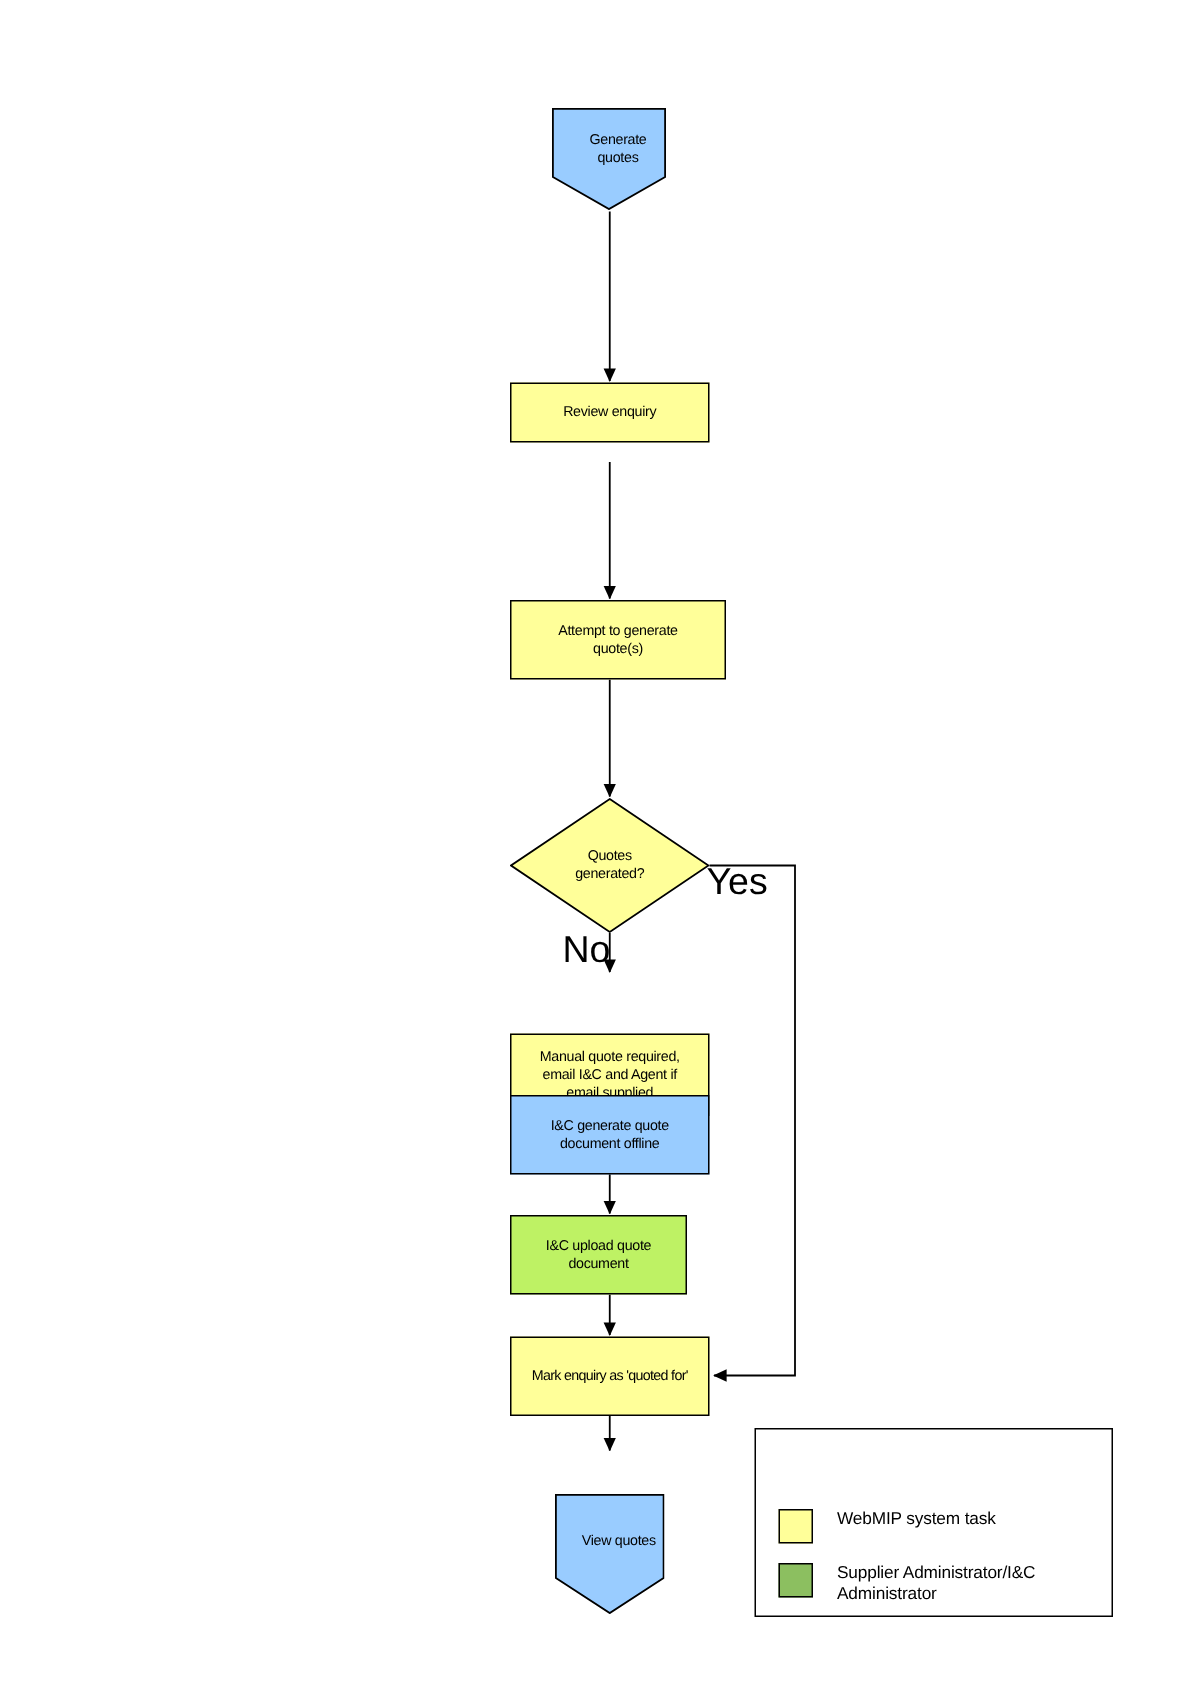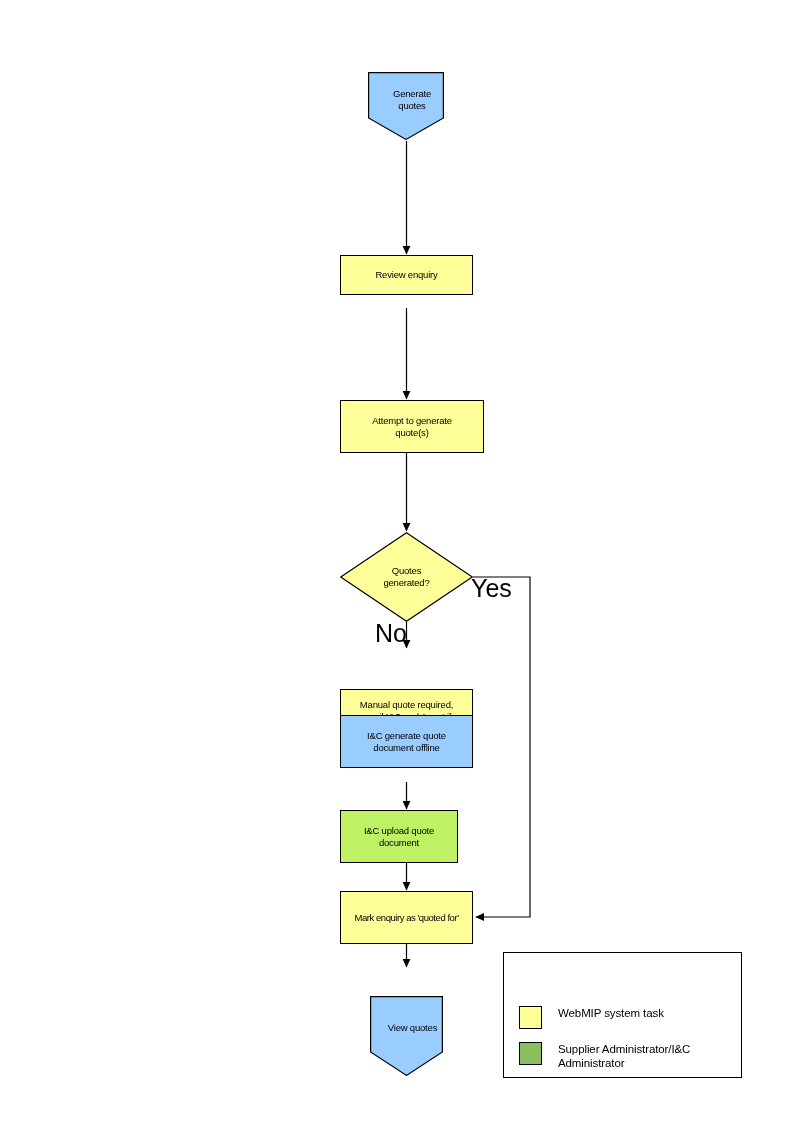--- a/index.html
+++ b/index.html
@@ -198,21 +198,21 @@
 <div class="edge-label" style="left:375px; top:623px;">
   <span>No</span>
 </div>
 
 <div class="node node-box" style="left:340px; top:649px; width:133px; height:55px; background:#FFFF99;margin-top:40px;">
   <span class="node-text">Manual quote required,
 email I&amp;C and Agent if
 email supplied</span>
 </div>
 
-<div class="node node-box" style="left:340px; top:715px; width:133px; height:53px; background:#99CCFF;justify-content:center;">
+<div class="node node-box" style="left:340px; top:730px; width:133px; height:53px; background:#99CCFF;justify-content:center;">
   <span class="node-text">I&amp;C generate quote
 document offline</span>
 </div>
 
 <div class="node node-box" style="left:340px; top:810px; width:118px; height:53px; background:#bef264;">
   <span class="node-text">I&amp;C upload quote
 document</span>
 </div>
 
 <div class="node node-box" style="left:340px; top:891px; width:133px; height:53px; background:#FFFF99;">

